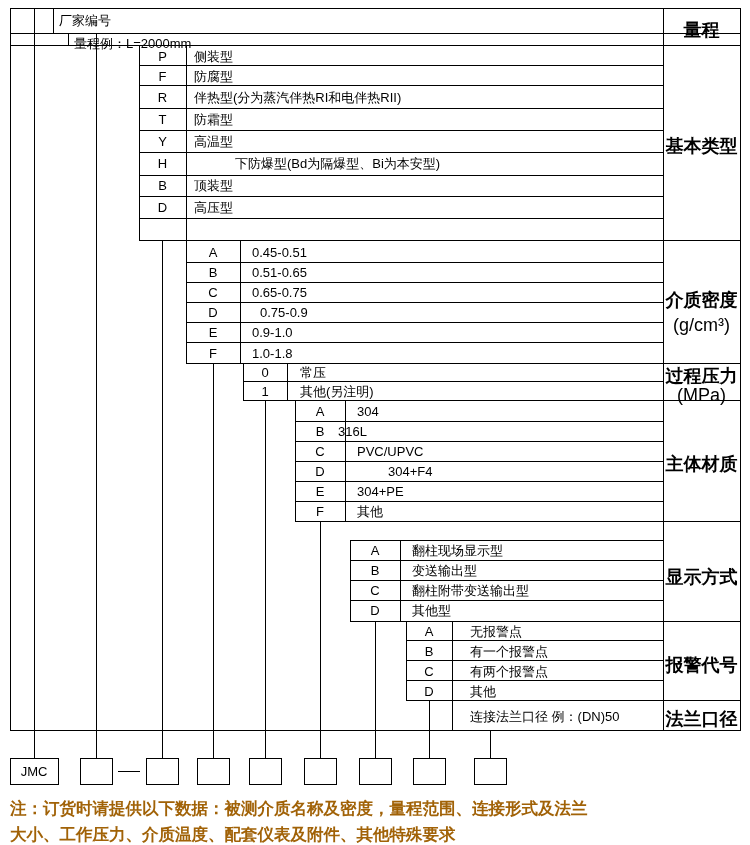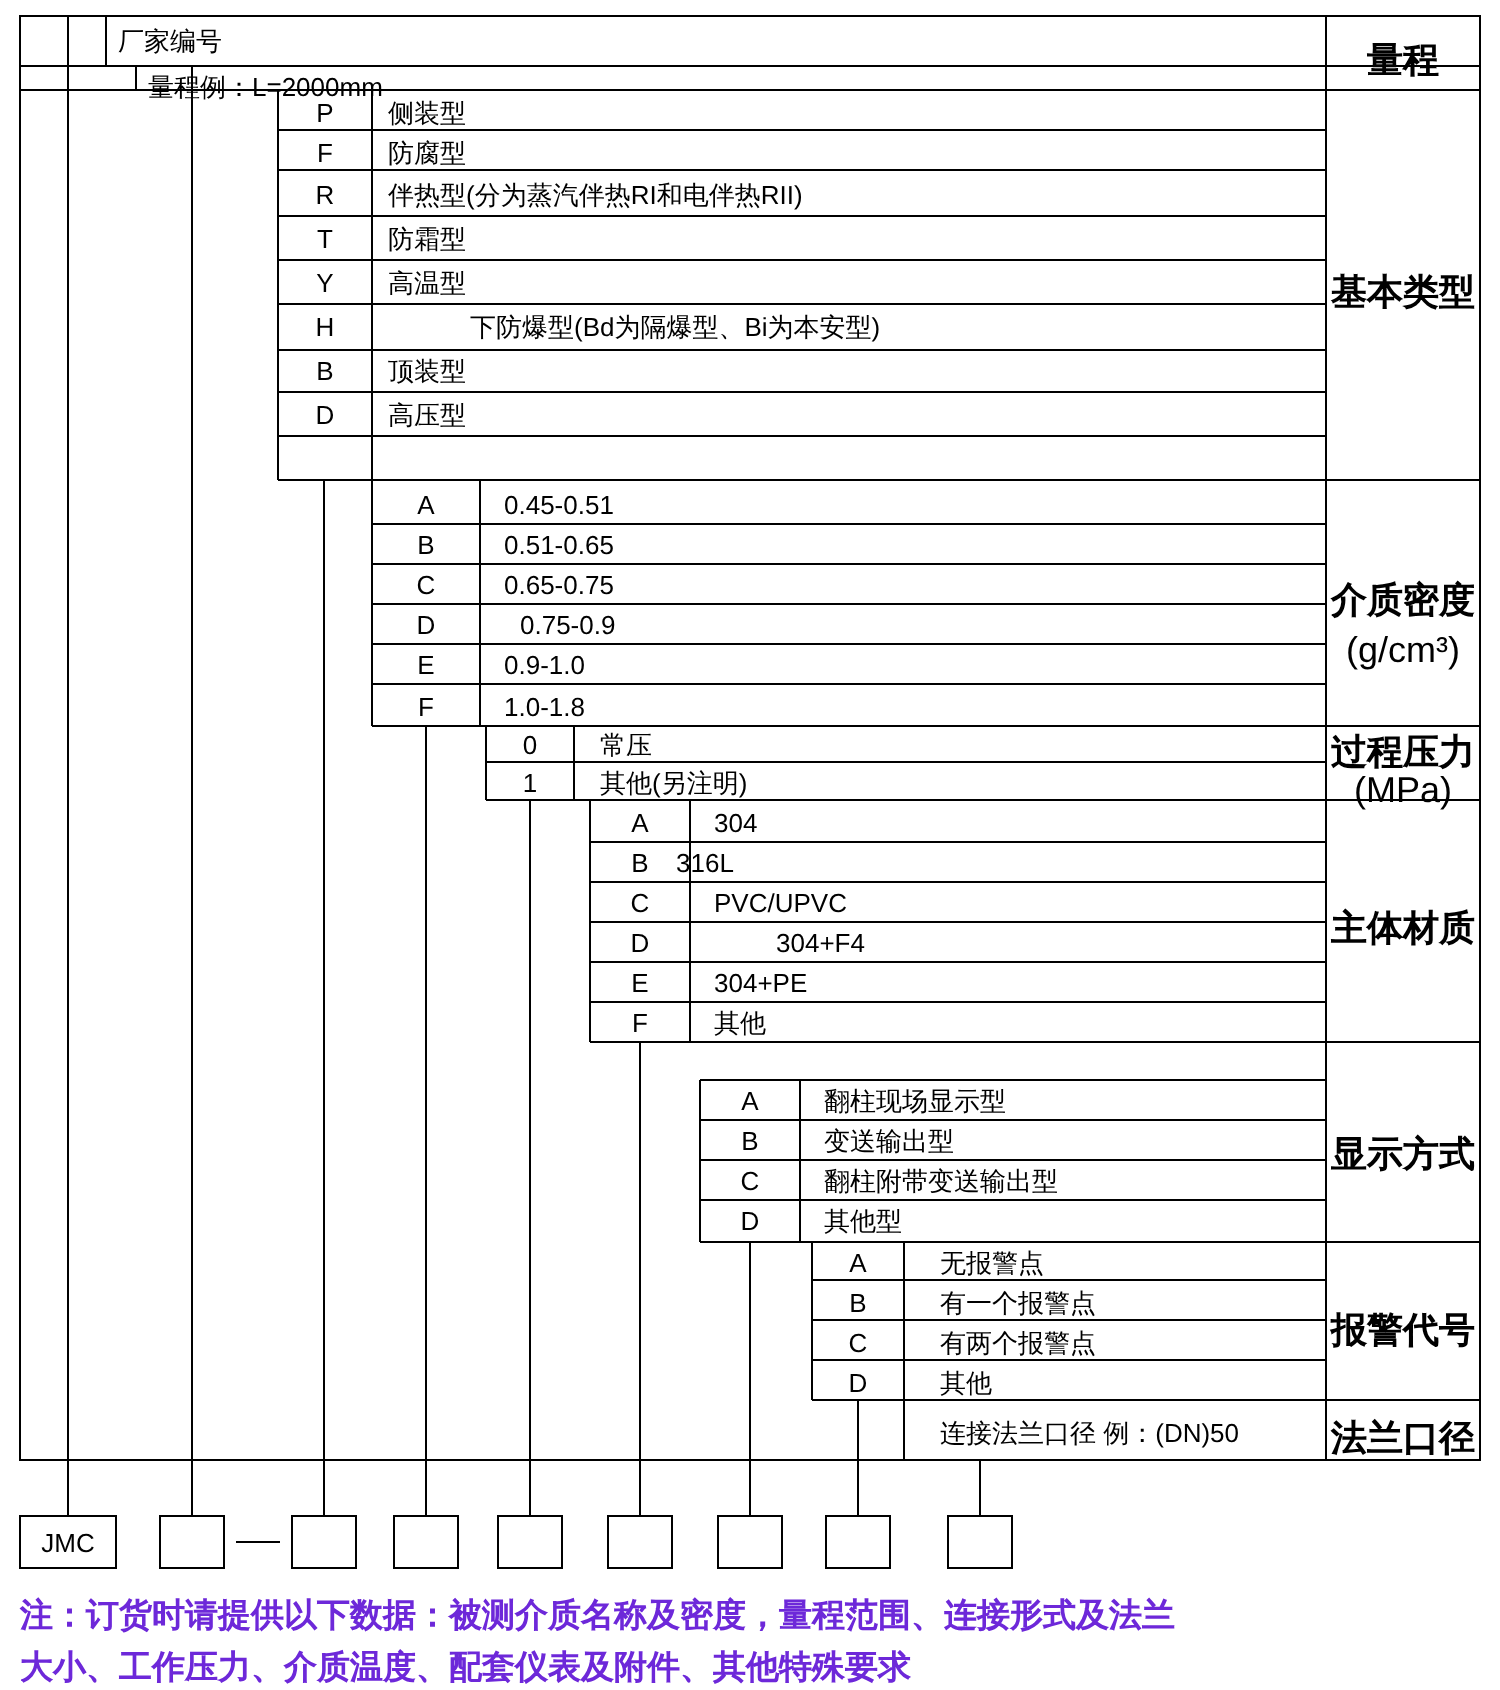--- a/index.html
+++ b/index.html
@@ -24,21 +24,21 @@
     font-size:13px;
   }
   .rowlabel{
     font-weight:bold;
     font-size:18px;
     text-align:center;
     white-space:nowrap;
   }
   .note{
     position:absolute;
-    color:#6d28d9;
+    color:#a16207;
     font-weight:bold;
     font-size:16.5px;
     line-height:26px;
     white-space:nowrap;
   }
   .boxlabel{
     position:absolute;
     font-size:13px;
     text-align:center;
     line-height:22px;

